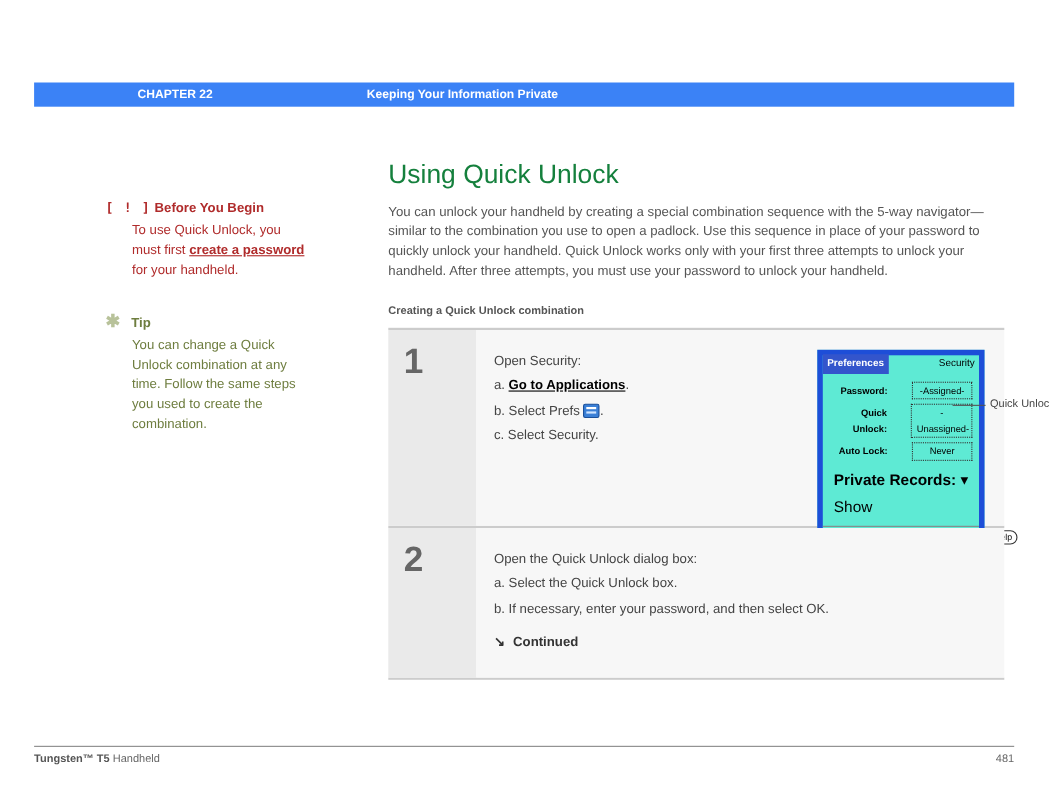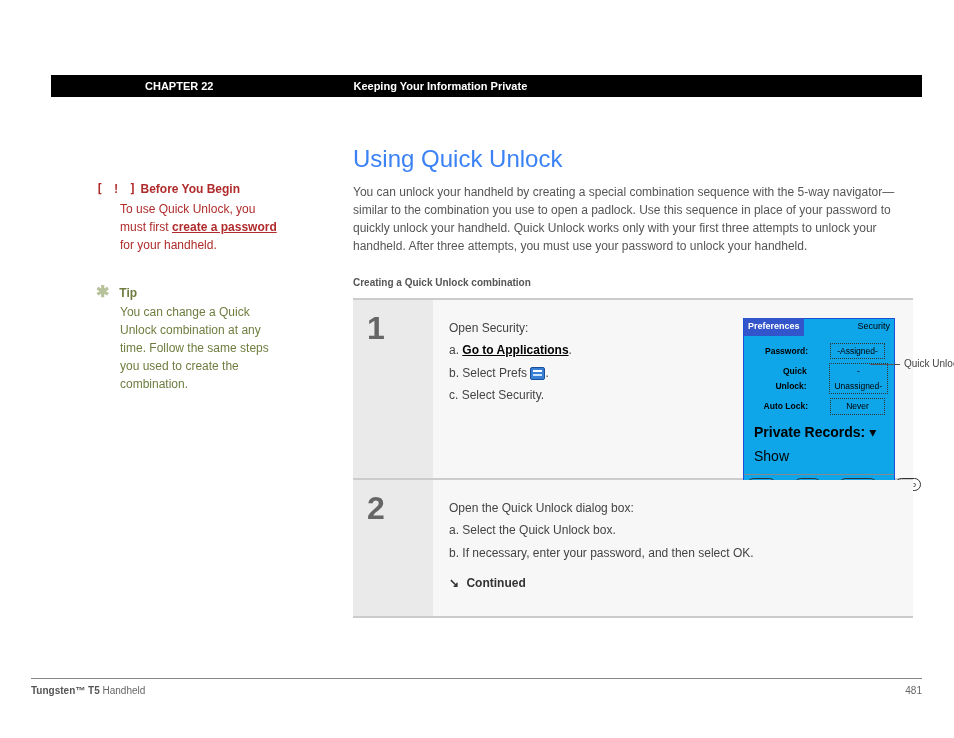--- a/index.html
+++ b/index.html
@@ -11,27 +11,26 @@
     position: relative;
     color: #4a4a4a;
     font-size: 12px;
   }
   .header-bar {
     position: absolute;
     top: 75px;
     left: 31px;
     right: 32px;
     height: 22px;
-    background: #000000;
+    background: #3b82f6;
     color: #fff;
     display: flex;
     align-items: center;
     font-size: 11px;
     font-weight: bold;
-    margin-left: 20px;
   }
   .chapter { margin-left: 94px; }
   .header-title { margin-left: 140px; }
   .sidebar {
     position: absolute;
     left: 96px;
     top: 182px;
     width: 185px;
   }
   .before-begin-head {
@@ -80,21 +79,21 @@
   }
   .main {
     position: absolute;
     left: 353px;
     top: 145px;
     width: 560px;
   }
   h1 {
     font-size: 24px;
     font-weight: normal;
-    color: #3b82f6;
+    color: #15803d;
     margin-bottom: 10px;
   }
   .intro {
     font-size: 12px;
     line-height: 1.5;
     color: #555;
     margin-bottom: 22px;
   }
   h2 {
     font-size: 10px;
@@ -155,22 +154,22 @@
     position: absolute;
     left: 2px; top: 6px; right: 2px;
     height: 2px;
     background: #cde3ff;
   }
   .handheld-screenshot {
     position: absolute;
     right: 18px;
     top: 18px;
     width: 152px;
-    border: 1px solid #1d4ed8;
-    background: #0ea5e9;
+    border: 5px solid #1d4ed8;
+    background: #5eead4;
     font-family: "Arial", sans-serif;
     font-size: 9px;
     color: #000;
   }
   .hs-titlebar {
     display: flex;
     align-items: center;
     height: 16px;
   }
   .hs-titlebar-left {

